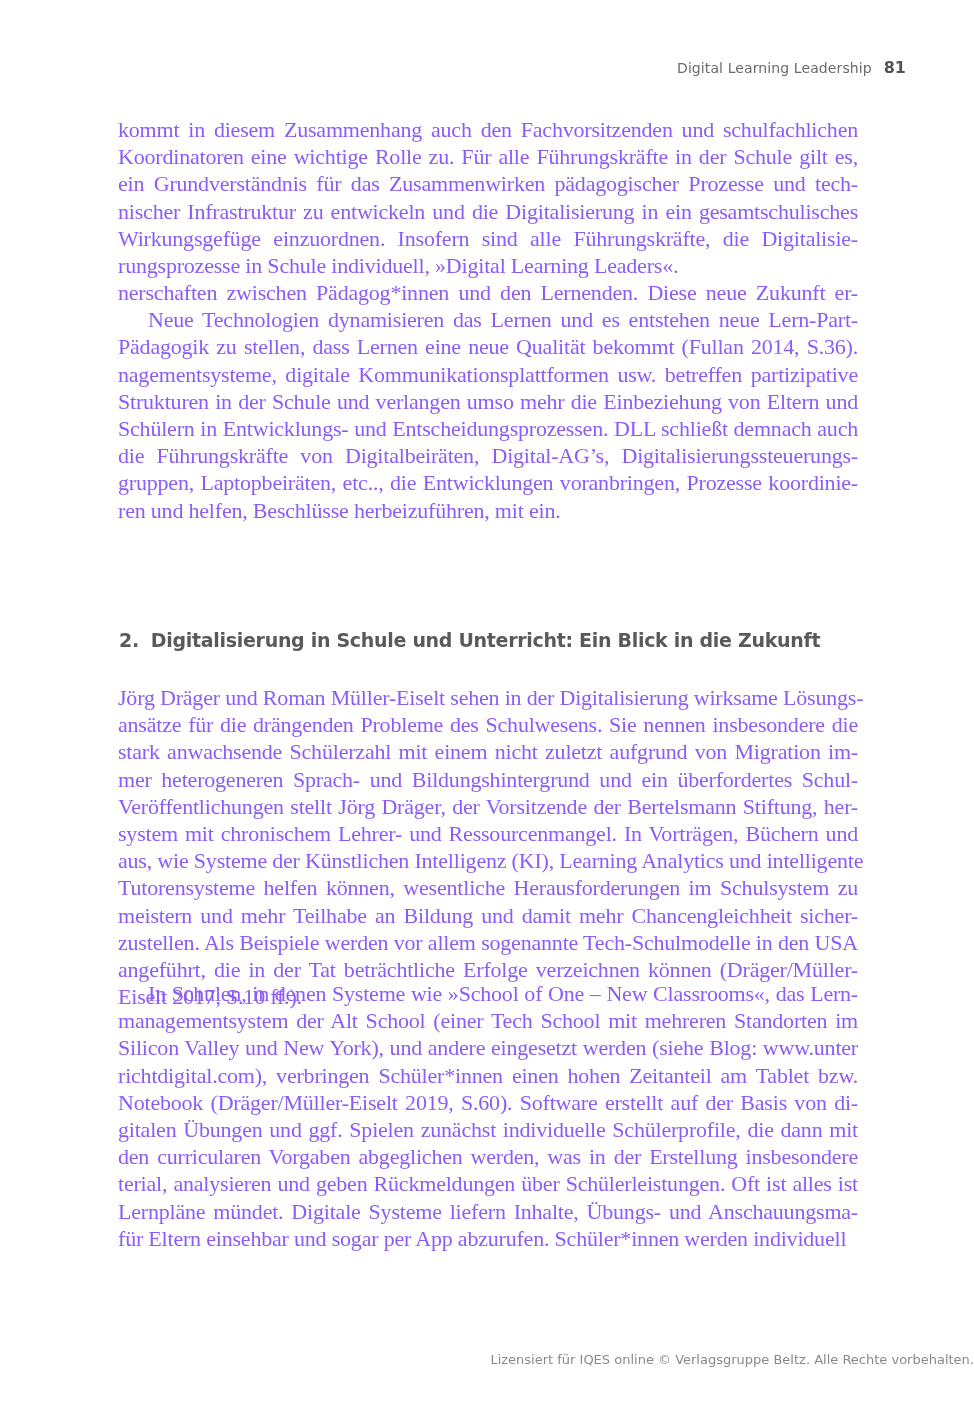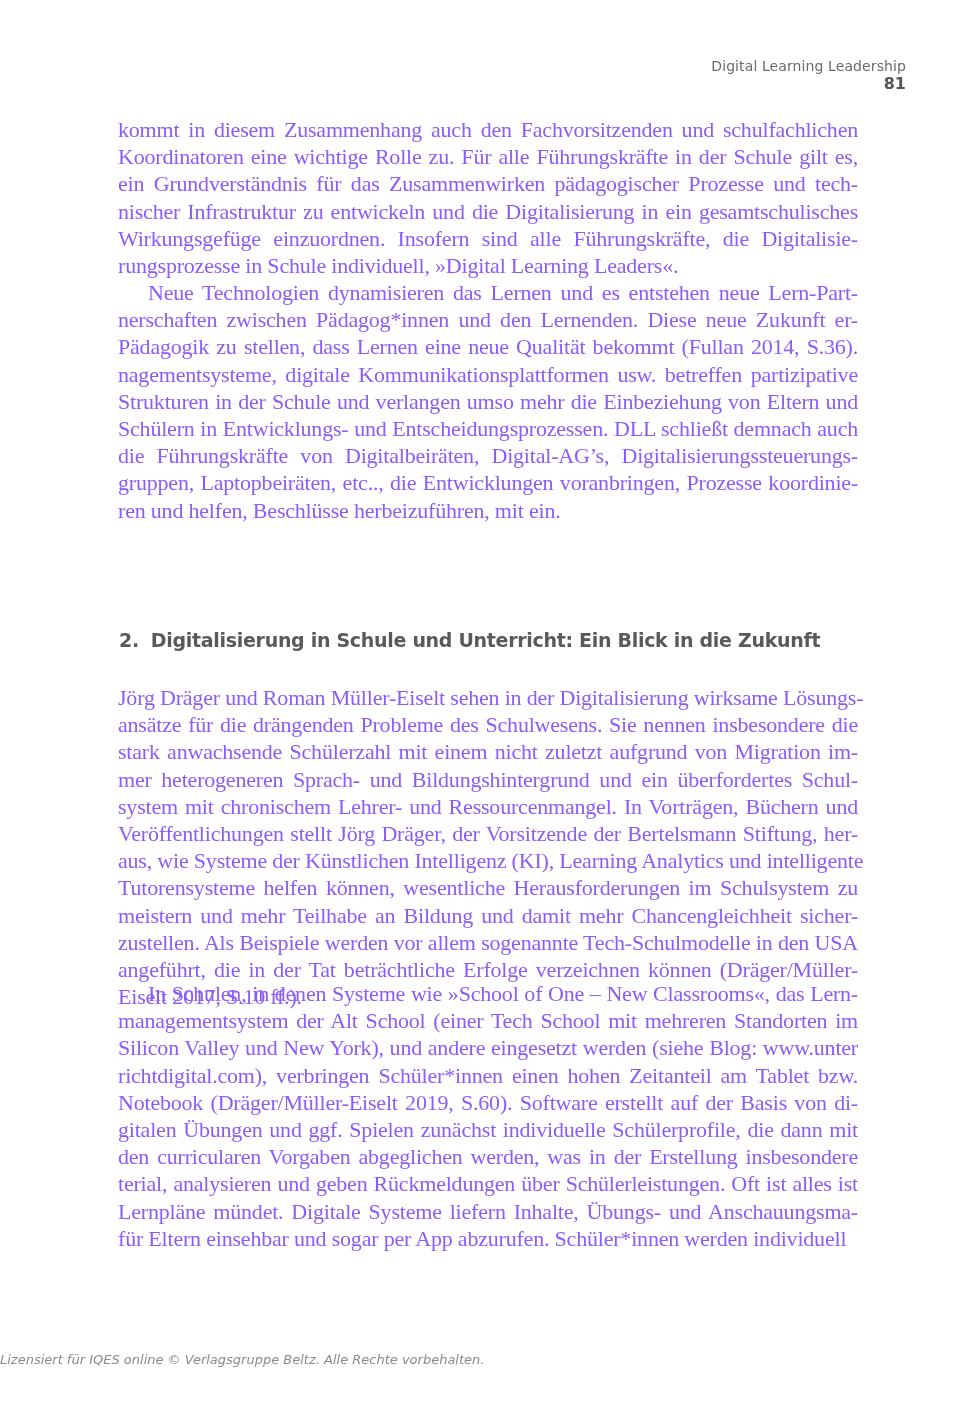--- a/index.html
+++ b/index.html
@@ -11,34 +11,33 @@
     width: 974px;
     height: 1417px;
     position: relative;
     overflow: hidden;
   }
   .running-head {
     position: absolute;
     top: 58px;
     right: 68px;
     display: flex;
-    align-items: flex-end;
+    align-items: center;
     font-family: "DejaVu Sans", sans-serif;
     color: #6b6b6b;
-    flex-direction: column;
   }
   .running-title {
     font-size: 14px;
     letter-spacing: 0.1px;
   }
   .page-number {
     font-size: 16px;
     font-weight: bold;
     color: #555555;
-    margin-left: 24px;
+    margin-left: 12px;
   }
   .text-block {
     position: absolute;
     left: 118px;
     width: 740px;
     font-family: "Liberation Serif", "DejaVu Serif", serif;
     font-size: 22px;
     color: #8b5cf6;
   }
   .line {
@@ -71,66 +70,65 @@
     white-space: nowrap;
   }
   .section-heading .num {
     margin-right: 12px;
   }
   .footer {
     position: absolute;
     top: 1352px;
     left: 0;
     width: 974px;
-    text-align: left;
+    text-align: right;
     font-family: "DejaVu Sans", sans-serif;
     font-size: 13px;
     color: #8a8a8a;
-    font-style: italic;
   }
 </style>
 </head>
 <body>
 
 <div class="running-head">
   <span class="running-title">Digital Learning Leadership</span>
   <span class="page-number">81</span>
 </div>
 
 <div class="text-block" id="block1">
     <div class="line">kommt in diesem Zusammenhang auch den Fachvorsitzenden und schulfachlichen</div>
     <div class="line">Koordinatoren eine wichtige Rolle zu. Für alle Führungskräfte in der Schule gilt es,</div>
     <div class="line">ein Grundverständnis für das Zusammenwirken pädagogischer Prozesse und tech-</div>
     <div class="line">nischer Infrastruktur zu entwickeln und die Digitalisierung in ein gesamtschulisches</div>
     <div class="line">Wirkungsgefüge einzuordnen. Insofern sind alle Führungskräfte, die Digitalisie-</div>
     <div class="line last">rungsprozesse in Schule individuell, »Digital Learning Leaders«.</div>
   </div>
 <div class="text-block" id="block2">
+    <div class="line">nerschaften zwischen Pädagog*innen und den Lernenden. Diese neue Zukunft er-</div>
     <div class="line indent">Neue Technologien dynamisieren das Lernen und es entstehen neue Lern-Part-</div>
-    <div class="line">nerschaften zwischen Pädagog*innen und den Lernenden. Diese neue Zukunft er-</div>
     <div class="line">Pädagogik zu stellen, dass Lernen eine neue Qualität bekommt (Fullan 2014, S.36).</div>
     <div class="line">nagementsysteme, digitale Kommunikationsplattformen usw. betreffen partizipative</div>
     <div class="line">Strukturen in der Schule und verlangen umso mehr die Einbeziehung von Eltern und</div>
     <div class="line">Schülern in Entwicklungs- und Entscheidungsprozessen. DLL schließt demnach auch</div>
     <div class="line">die Führungskräfte von Digitalbeiräten, Digital-AG’s, Digitalisierungssteuerungs-</div>
     <div class="line">gruppen, Laptopbeiräten, etc.., die Entwicklungen voranbringen, Prozesse koordinie-</div>
     <div class="line last">ren und helfen, Beschlüsse herbeizuführen, mit ein.</div>
   </div>
 
 <h2 class="section-heading" style="margin:1px;">
   <span class="num">2.</span><span>Digitalisierung in Schule und Unterricht: Ein Blick in die Zukunft</span>
 </h2>
 
 <div class="text-block" id="block3">
     <div class="line">Jörg Dräger und Roman Müller-Eiselt sehen in der Digitalisierung wirksame Lösungs-</div>
     <div class="line">ansätze für die drängenden Probleme des Schulwesens. Sie nennen insbesondere die</div>
     <div class="line">stark anwachsende Schülerzahl mit einem nicht zuletzt aufgrund von Migration im-</div>
     <div class="line">mer heterogeneren Sprach- und Bildungshintergrund und ein überfordertes Schul-</div>
+    <div class="line">Veröffentlichungen stellt Jörg Dräger, der Vorsitzende der Bertelsmann Stiftung, her-</div>
     <div class="line">system mit chronischem Lehrer- und Ressourcenmangel. In Vorträgen, Büchern und</div>
-    <div class="line">Veröffentlichungen stellt Jörg Dräger, der Vorsitzende der Bertelsmann Stiftung, her-</div>
     <div class="line">aus, wie Systeme der Künstlichen Intelligenz (KI), Learning Analytics und intelligente</div>
     <div class="line">Tutorensysteme helfen können, wesentliche Herausforderungen im Schulsystem zu</div>
     <div class="line">meistern und mehr Teilhabe an Bildung und damit mehr Chancengleichheit sicher-</div>
     <div class="line">zustellen. Als Beispiele werden vor allem sogenannte Tech-Schulmodelle in den USA</div>
     <div class="line">angeführt, die in der Tat beträchtliche Erfolge verzeichnen können (Dräger/Müller-</div>
     <div class="line last">Eiselt 2017, S.10 ff.).</div>
   </div>
 <div class="text-block" id="block4">
     <div class="line indent">In Schulen, in denen Systeme wie »School of One – New Classrooms«, das Lern-</div>
     <div class="line">managementsystem der Alt School (einer Tech School mit mehreren Standorten im</div>

